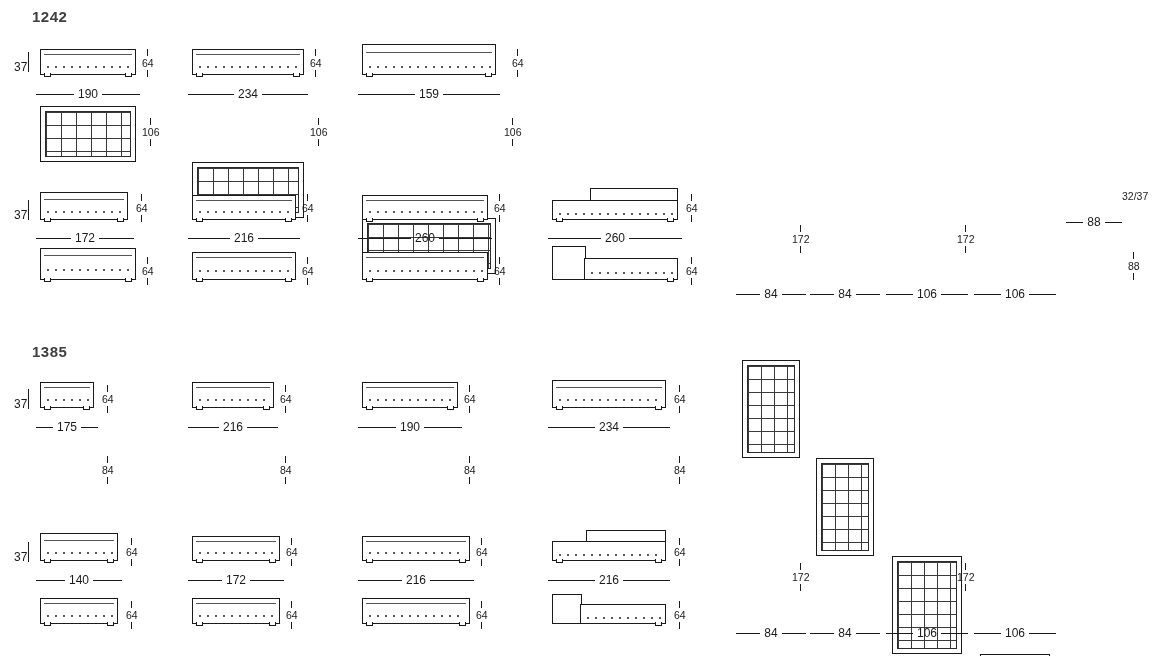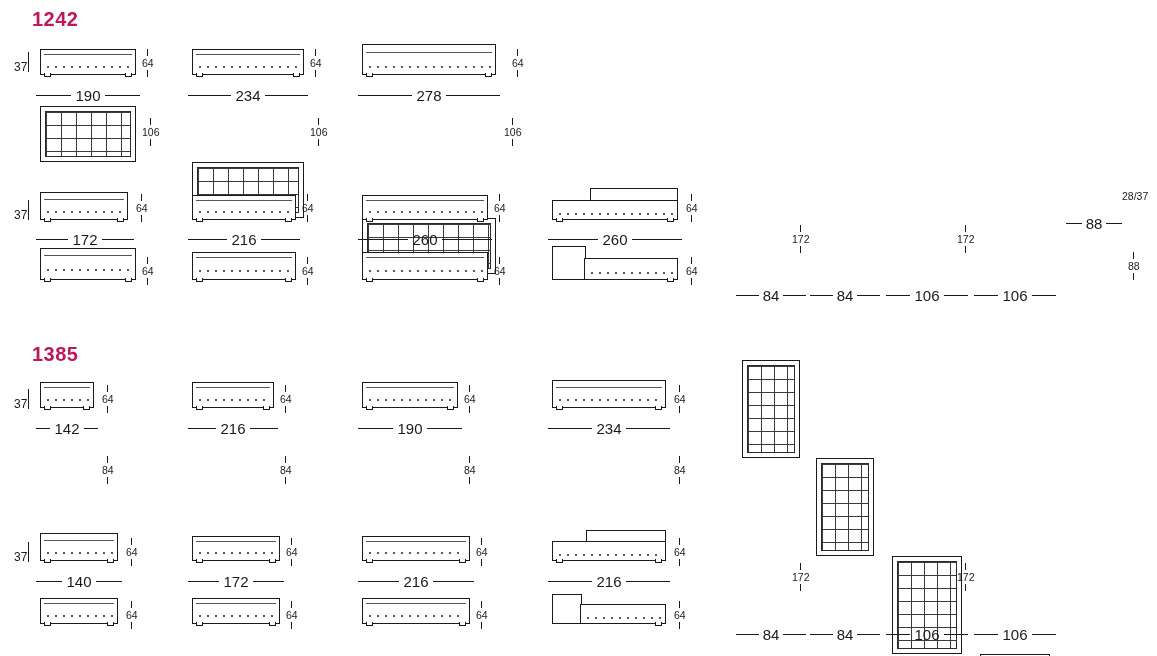--- a/index.html
+++ b/index.html
@@ -9,33 +9,33 @@
     font-family:"Liberation Sans", sans-serif;
     color:#1a1a1a;
     position:relative;
     overflow:hidden;
   }
   .stage{position:absolute;left:0;top:0;width:1157px;height:656px;}
   .abs{position:absolute;}
 
   
   .section-title{
-    font-size:20px;font-weight:bold;letter-spacing:.5px;color:#be185d;
+    font-size:15px;font-weight:bold;letter-spacing:.5px;color:#404040;
   }
 
   
   .dim{
     font-size:10.5px;color:#1a1a1a;white-space:nowrap;
     font-family:"Liberation Sans", sans-serif;
   }
 
   
   .hdim{
     display:flex;align-items:center;white-space:nowrap;
-    font-size:15px;color:#1a1a1a;
+    font-size:12px;color:#1a1a1a;
   }
   .hdim .bar{display:block;height:1px;background:#1a1a1a;flex:1 1 auto;min-width:8px;}
   .hdim .txt{padding:0 4px;line-height:1;}
 
   
   .vdim{display:flex;flex-direction:column;align-items:center;white-space:nowrap;}
   .vdim .tick{width:1px;height:7px;background:#1a1a1a;}
   .vdim .txt{font-size:10.5px;line-height:12px;padding:1px 0;}
 
   
@@ -145,21 +145,21 @@
         <div class="foot r"></div>
     </div>
   </div>
   <div class="abs vdim" style="left:512px;top:49px;">
     <div class="tick"></div>
       <div class="txt">64</div>
       <div class="tick"></div>
   </div>
   <div class="abs hdim" style="left:358px;top:88px;width:142px;">
     <span class="bar"></span>
-      <span class="txt">278</span>
+      <span class="txt">159</span>
       <span class="bar"></span>
   </div>
 
   <div class="abs plan" style="left:40px;top:106px;width:96px;height:56px;--cw:16px;--ch:13px;">
     <div class="inner">
         <div class="grid" style="--cw:15px;--ch:13px;background-image:repeating-linear-gradient(to right,#3a3a3a 0 1px,transparent 1px 15px),repeating-linear-gradient(to bottom,#3a3a3a 0 1px,transparent 1px 13px);"></div>
       </div>
   </div>
   <div class="abs vdim" style="left:142px;top:118px;">
     <div class="tick"></div>
@@ -370,21 +370,21 @@
 
   <div class="abs plan" style="left:980px;top:192px;width:70px;height:98px;">
     
   </div>
   <div class="abs hdim" style="left:974px;top:288px;width:82px;">
     <span class="bar"></span>
       <span class="txt">106</span>
       <span class="bar"></span>
   </div>
 
-  <div class="abs dim" style="left:1122px;top:190px;">28/37</div>
+  <div class="abs dim" style="left:1122px;top:190px;">32/37</div>
   <div class="abs hdim" style="left:1066px;top:216px;width:56px;">
     <span class="bar"></span>
       <span class="txt">88</span>
       <span class="bar"></span>
   </div>
 
   <div class="abs vdim" style="left:1128px;top:252px;">
     <div class="tick"></div>
       <div class="txt">88</div>
       <div class="tick"></div>
@@ -405,21 +405,21 @@
         <div class="foot r"></div>
     </div>
   </div>
   <div class="abs vdim" style="left:102px;top:385px;">
     <div class="tick"></div>
       <div class="txt">64</div>
       <div class="tick"></div>
   </div>
   <div class="abs hdim" style="left:36px;top:421px;width:62px;">
     <span class="bar"></span>
-      <span class="txt">142</span>
+      <span class="txt">175</span>
       <span class="bar"></span>
   </div>
 
   <div class="abs piece" style="left:192px;top:382px;">
     <div class="front" style="width:82px;height:26px;">
       <div class="seam"></div>
         <div class="tuft"></div>
       <div class="foot l"></div>
         <div class="foot r"></div>
     </div>

